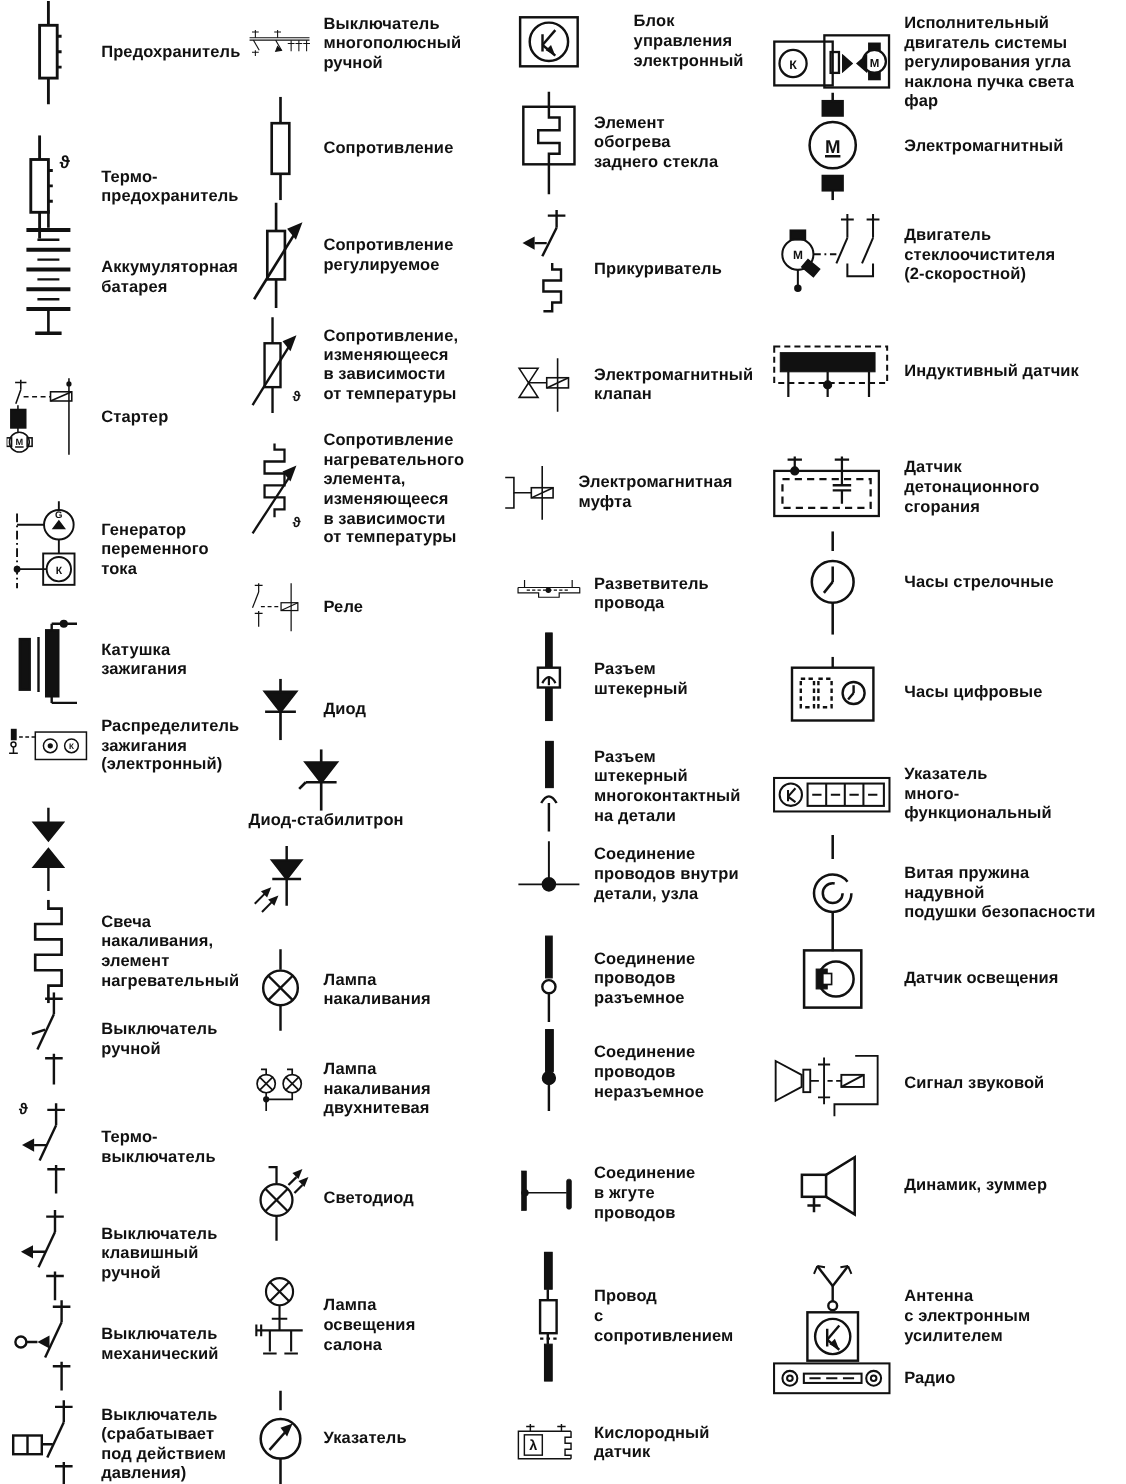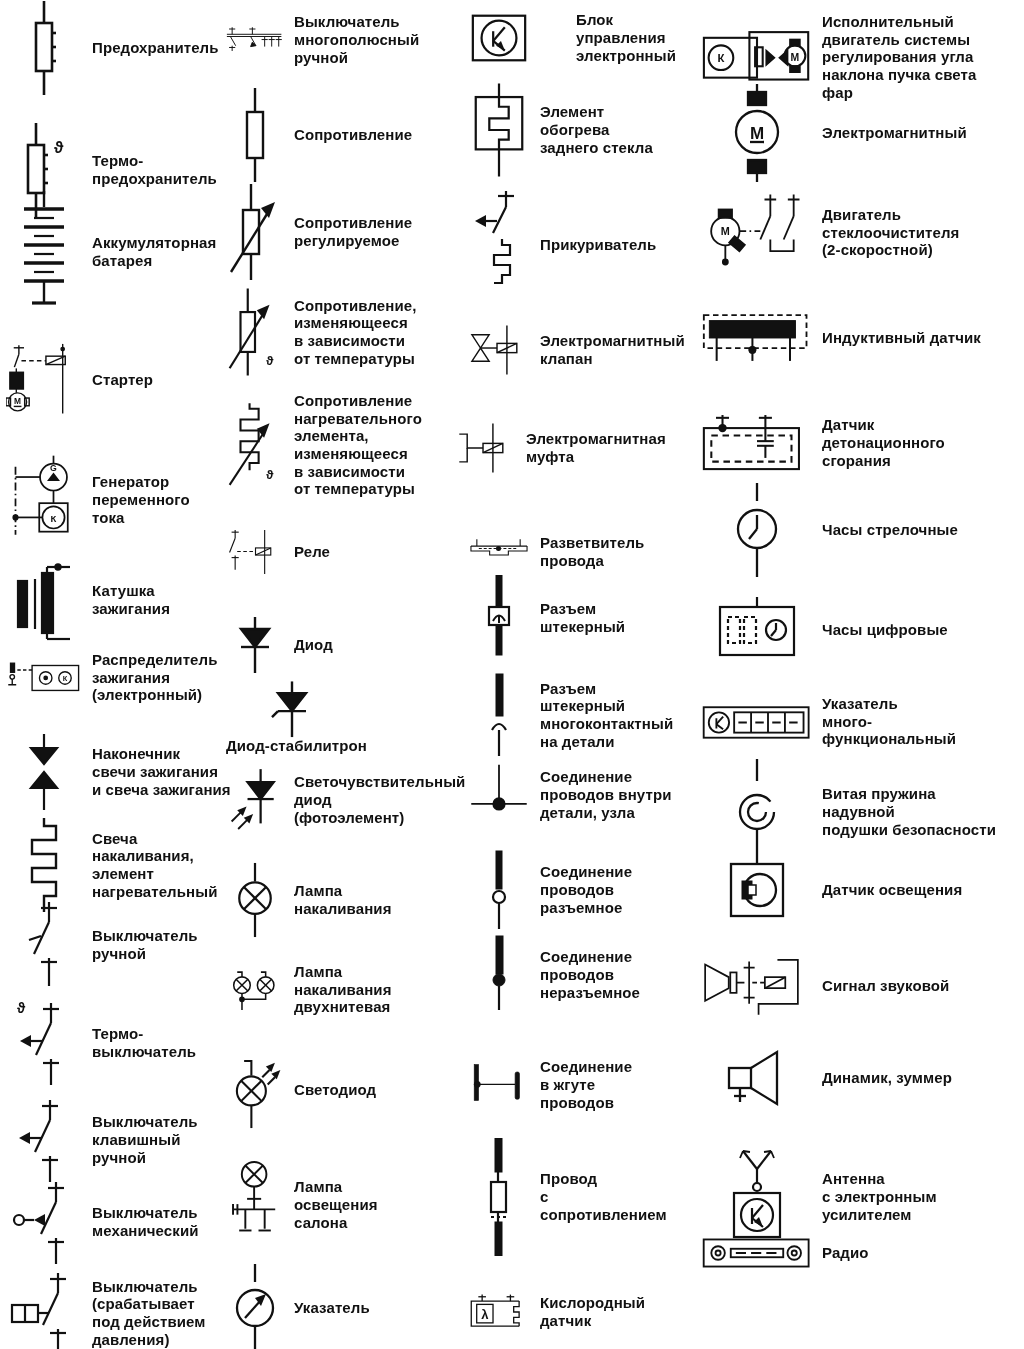--- a/index.html
+++ b/index.html
@@ -157,23 +157,20 @@
       <span class="icon" style="width: 76px; margin-right: 10px;">
         <svg width="42" height="76" viewBox="0 0 42 76">
           <g stroke="#111" stroke-width="2.2">
             <line x1="21" y1="0" x2="21" y2="14" fill="none"></line>
             <path d="M8 14 H34 L21 30 Z" fill="#111"></path>
             <path d="M8 54 H34 L21 38 Z" fill="#111"></path>
             <line x1="21" y1="54" x2="21" y2="76" fill="none"></line>
           </g>
         </svg>
       </span>
-      <span class="label">Наконечник
-свечи зажигания
-и свеча зажигания</span>
     </div>
     <div class="item" style="left: 6px; top: 865px;">
       <span class="icon" style="width: 76px; margin-right: 10px;">
         <svg width="44" height="94" viewBox="0 0 44 94">
           <path d="M22 0 V8 H34 V22 H10 V36 H34 V50 H10 V64 H34 V78 H22 V94" fill="none" stroke="#111" stroke-width="2.4"></path>
         </svg>
       </span>
       <span class="label">Свеча
 накаливания,
 элемент
@@ -411,23 +408,20 @@
             <path d="M23 14 H51 L37 32 Z" fill="#111"></path>
             <line x1="23" y1="32" x2="51" y2="32" fill="none"></line>
             <line x1="37" y1="32" x2="37" y2="58" fill="none"></line>
             <line x1="6" y1="56" x2="16" y2="46" fill="none" stroke-width="2"></line>
             <line x1="13" y1="64" x2="23" y2="54" fill="none" stroke-width="2"></line>
           </g>
           <path d="M22 40 L12 44 L18 50 Z" fill="#111"></path>
           <path d="M29 48 L19 52 L25 58 Z" fill="#111"></path>
         </svg>
       </span>
-      <span class="label">Светочувствительный
-диод
-(фотоэлемент)</span>
     </div>
     <div class="item" style="left: 226px; top: 900px;">
       <span class="icon" style="width: 58px; margin-right: 10px;">
         <svg width="50" height="76" viewBox="0 0 54 80">
           <g fill="none" stroke="#111" stroke-width="2.4">
             <line x1="27" y1="0" x2="27" y2="20"></line>
             <circle cx="27" cy="38" r="17"></circle>
             <line x1="15" y1="26" x2="39" y2="50"></line>
             <line x1="39" y1="26" x2="15" y2="50"></line>
             <line x1="27" y1="55" x2="27" y2="80"></line>
@@ -585,21 +579,21 @@
             <path d="M8 58 H20 V37"></path>
             <rect x="44" y="30" width="30" height="14"></rect>
             <line x1="44" y1="44" x2="74" y2="30"></line>
             <line x1="59" y1="0" x2="59" y2="74"></line>
           </g>
         </svg>
       </span>
       <span class="label">Электромагнитная
 муфта</span>
     </div>
-    <div class="item" style="left: 468px; top: 552px;">
+    <div class="item" style="left: 468px; top: 540px;">
       <span class="icon" style="width: 62px; margin-right: 10px;">
         <svg width="126" height="52" viewBox="0 0 126 52">
           <g fill="none" stroke="#111" stroke-width="2.2">
             <line x1="18" y1="0" x2="18" y2="14"></line>
             <line x1="106" y1="0" x2="106" y2="14"></line>
             <path d="M6 14 H120"></path>
             <path d="M6 14 V24 H44 V32 H82 V24 H120 V14"></path>
             <line x1="22" y1="19" x2="100" y2="19" stroke-dasharray="6 4"></line>
             <circle cx="62" cy="19" r="4" fill="#111"></circle>
           </g>

